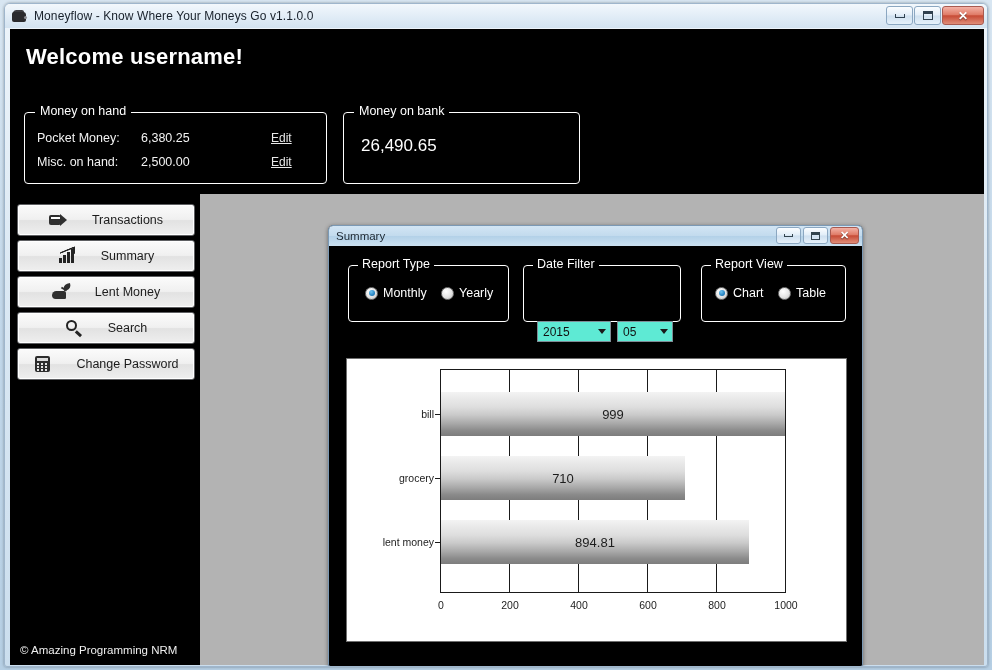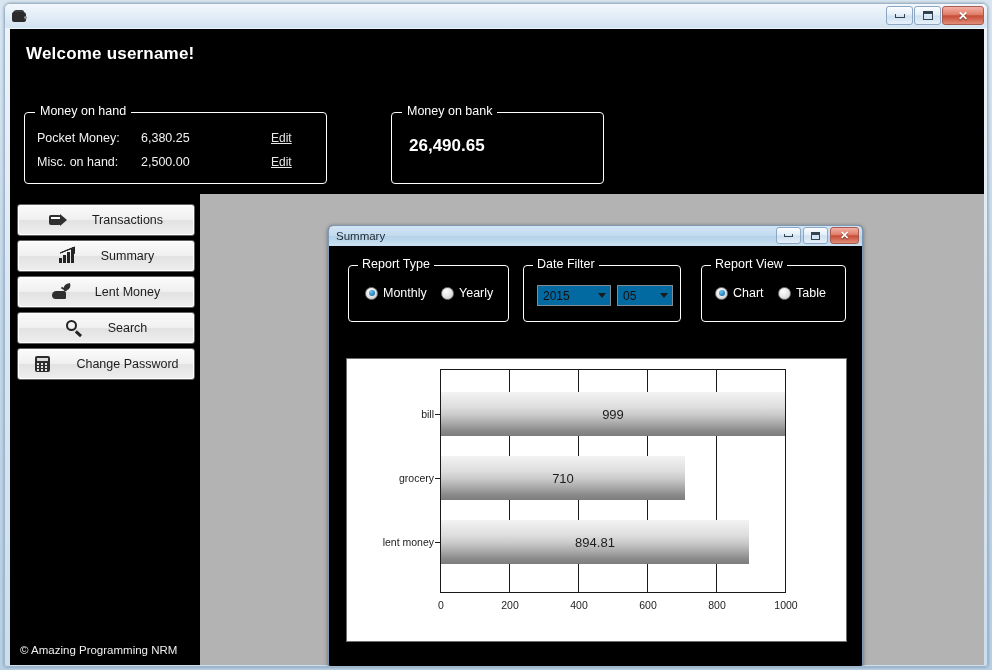--- a/index.html
+++ b/index.html
@@ -88,52 +88,52 @@
   .client {
     position: absolute;
     left: 5px; top: 25px;
     width: 974px; height: 636px;
     background: #000;
     color: #fff;
   }
 
   .welcome {
     position: absolute; left: 16px; top: 15px;
-    font-size: 17px; font-weight: bold; color: #fff;
+    font-size: 22px; font-weight: bold; color: #fff;
     letter-spacing: .2px;
   }
 
   
   .groupbox {
     position: absolute;
     border: 1px solid #ffffff;
     border-radius: 4px;
   }
   .groupbox > .gb-title {
     position: absolute; top: -9px; left: 10px;
     background: #000; padding: 0 5px;
     font-size: 12.5px; color: #ffffff;
     white-space: nowrap;
   }
   #gb-hand { left: 14px; top: 83px; width: 303px; height: 72px; }
-  #gb-bank { left: 333px; top: 83px; width: 213px; height: 72px; margin-left: 48px; }
+  #gb-bank { left: 333px; top: 83px; width: 237px; height: 72px; }
 
   .row-label {
     position: absolute; font-size: 12.5px; color: #f2f2f2; white-space: nowrap;
   }
   .row-value {
     position: absolute; font-size: 12.5px; color: #f2f2f2; white-space: nowrap;
   }
   .edit-link {
     position: absolute; font-size: 12px; color: #e9e9e9;
     text-decoration: underline; cursor: pointer; white-space: nowrap;
   }
   .bank-amount {
     position: absolute; left: 17px; top: 23px;
-    font-size: 17px; font-weight: bold; color: #ffffff;
+    font-size: 17px; font-weight: normal; color: #ffffff;
   }
 
   
   .sidebar {
     position: absolute; left: 0; top: 165px;
     width: 190px; height: 471px;
     background: #000;
   }
   .nav-btn {
     position: absolute; left: 7px;
@@ -291,25 +291,26 @@
     flex: none;
   }
   .radio.sel::after {
     content:''; width:6px; height:6px; border-radius:50%;
     background: radial-gradient(circle at 35% 30%, #6fc3f0 0%, #2a86c4 60%, #0d5d95 100%);
   }
   .radio-label { font-size: 12.5px; color: #fff; white-space: nowrap; }
 
   .combo {
     position: absolute;
-    background: #0369a1;
+    background: #5eead4;
     border: 1px solid #7f8c96;
     height: 21px;
     display: flex; align-items: center;
     cursor: pointer;
+    margin-top: 36px;
   }
   .combo .cval {
     font-size: 12px; color: #111; padding-left: 5px; flex: 1; white-space: nowrap;
   }
   .combo .carrow {
     width: 16px; display:flex; align-items:center; justify-content:center;
   }
   .combo .carrow i {
     display:block; width:0; height:0;
     border-left:4px solid transparent; border-right:4px solid transparent;
@@ -403,20 +404,21 @@
 <div id="app">
 
   <div class="os-frame">
 
     <div class="titlebar">
       <span class="app-icon">
         <span class="flap"></span>
           <span class="wallet"></span>
           <span class="dot"></span>
       </span>
+      <span class="title-text">Moneyflow - Know Where Your Moneys Go v1.1.0.0</span>
       <span class="win-buttons">
         <span class="wbtn">
             <span class="g-min"></span>
           </span>
         <span class="wbtn">
             <span class="g-max"></span>
           </span>
         <span class="wbtn close">
             <span class="g-close">✕</span>
           </span>

